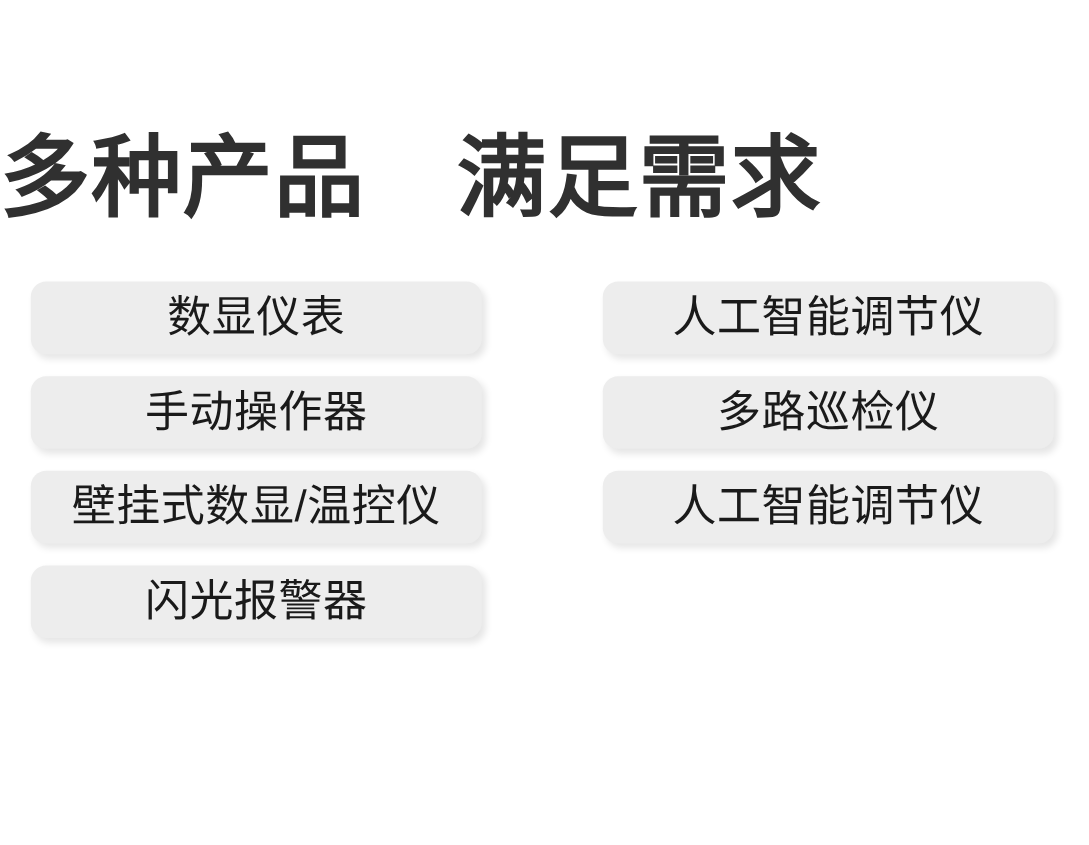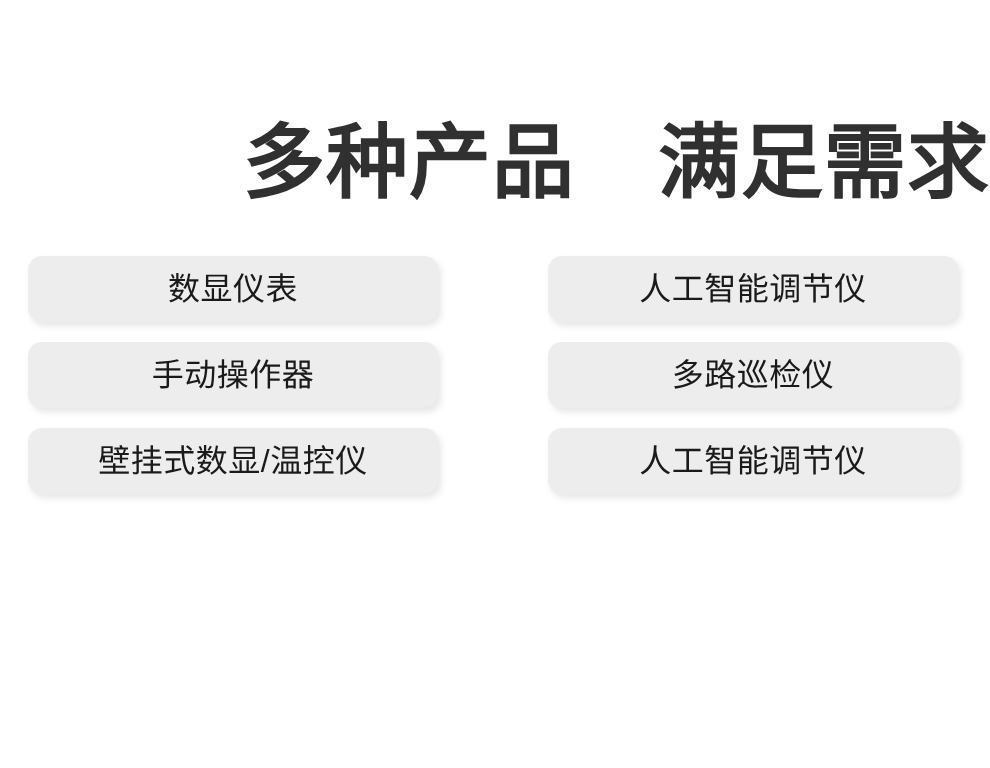--- a/index.html
+++ b/index.html
@@ -22,21 +22,21 @@
     background: #ffffff;
     box-sizing: border-box;
   }
 
   
   .heading-wrap {
     position: absolute;
     left: 0;
     top: 62px;
     width: 990px;
-    text-align: right;
+    text-align: left;
   }
   .heading {
     display: inline-block;
     font-family: "Liberation Sans", "DejaVu Sans", sans-serif;
     font-size: 82px;
     font-weight: 700;
     line-height: 1.12;
     color: #303030;
     letter-spacing: 1px;
     white-space: pre;
@@ -64,21 +64,21 @@
     justify-content: center;
     box-shadow: 3px 4px 7px rgba(0, 0, 0, 0.10);
     box-sizing: border-box;
     padding: 0 10px;
     cursor: pointer;
     user-select: none;
   }
 
   .pill-label {
     font-family: "Liberation Sans", "DejaVu Sans", sans-serif;
-    font-size: 32px;
+    font-size: 40px;
     font-weight: 400;
     color: #1a1a1a;
     line-height: 1;
     white-space: nowrap;
     letter-spacing: 0.5px;
   }
 </style>
 </head>
 <body>
 
@@ -105,15 +105,18 @@
       <span class="pill-label">多路巡检仪</span>
     </div>
 
     <div class="pill">
       <span class="pill-label">壁挂式数显/温控仪</span>
     </div>
     <div class="pill">
       <span class="pill-label">人工智能调节仪</span>
     </div>
 
+    <div class="pill">
+      <span class="pill-label">闪光报警器</span>
+    </div>
 
   </div>
 </div>
 
 </body></html>

